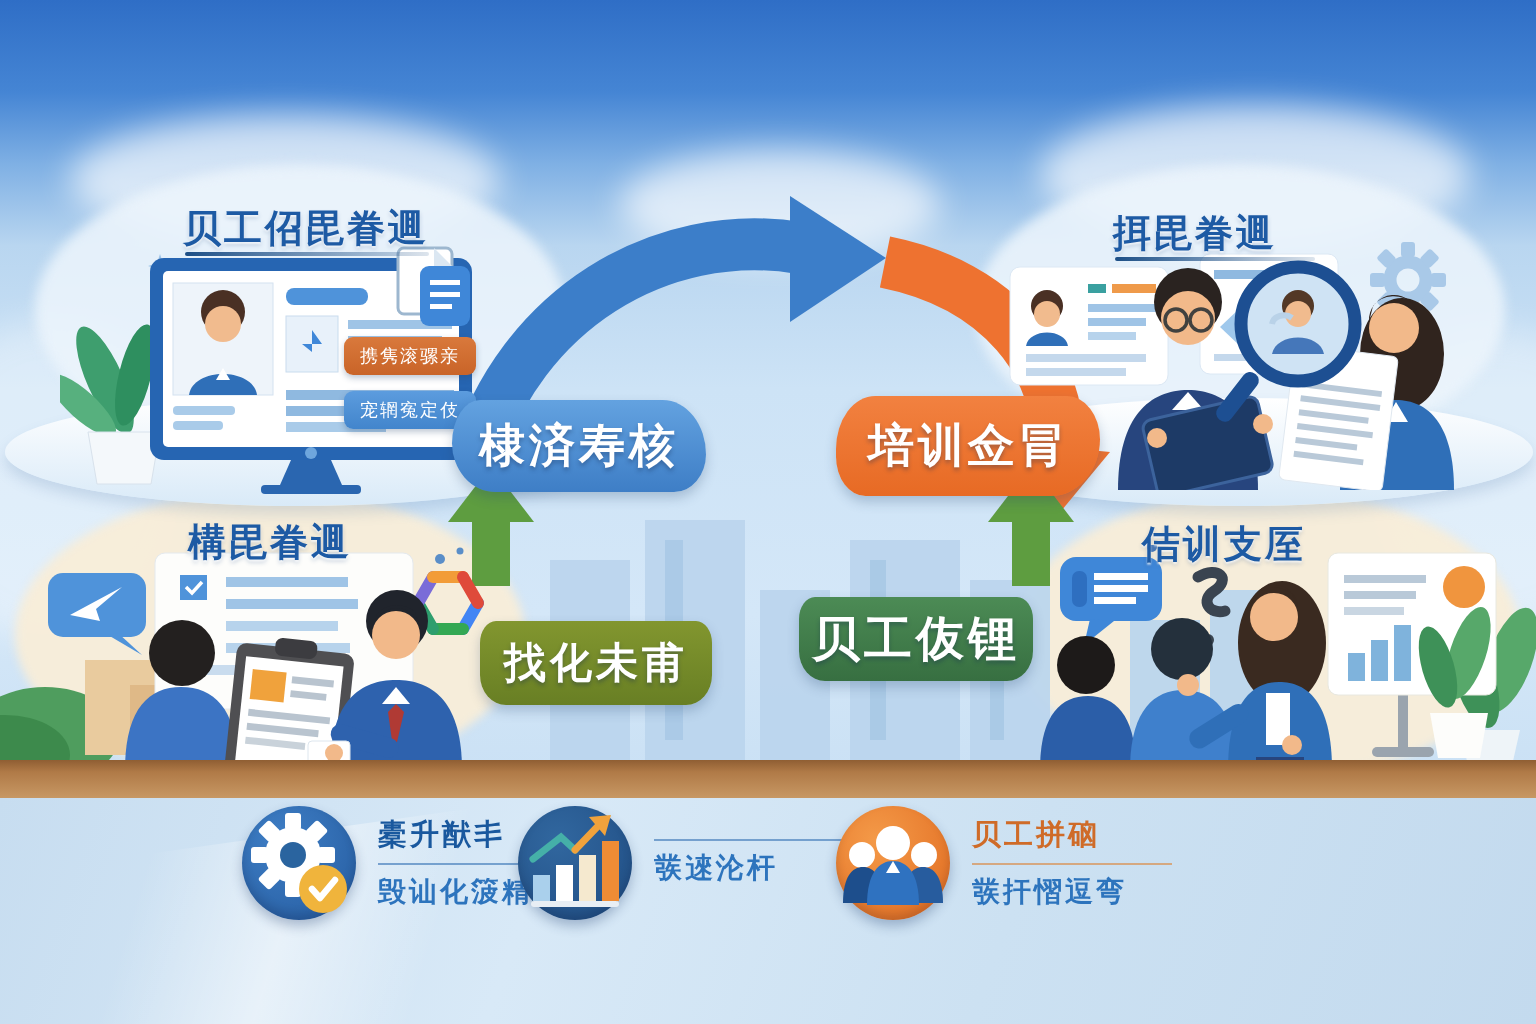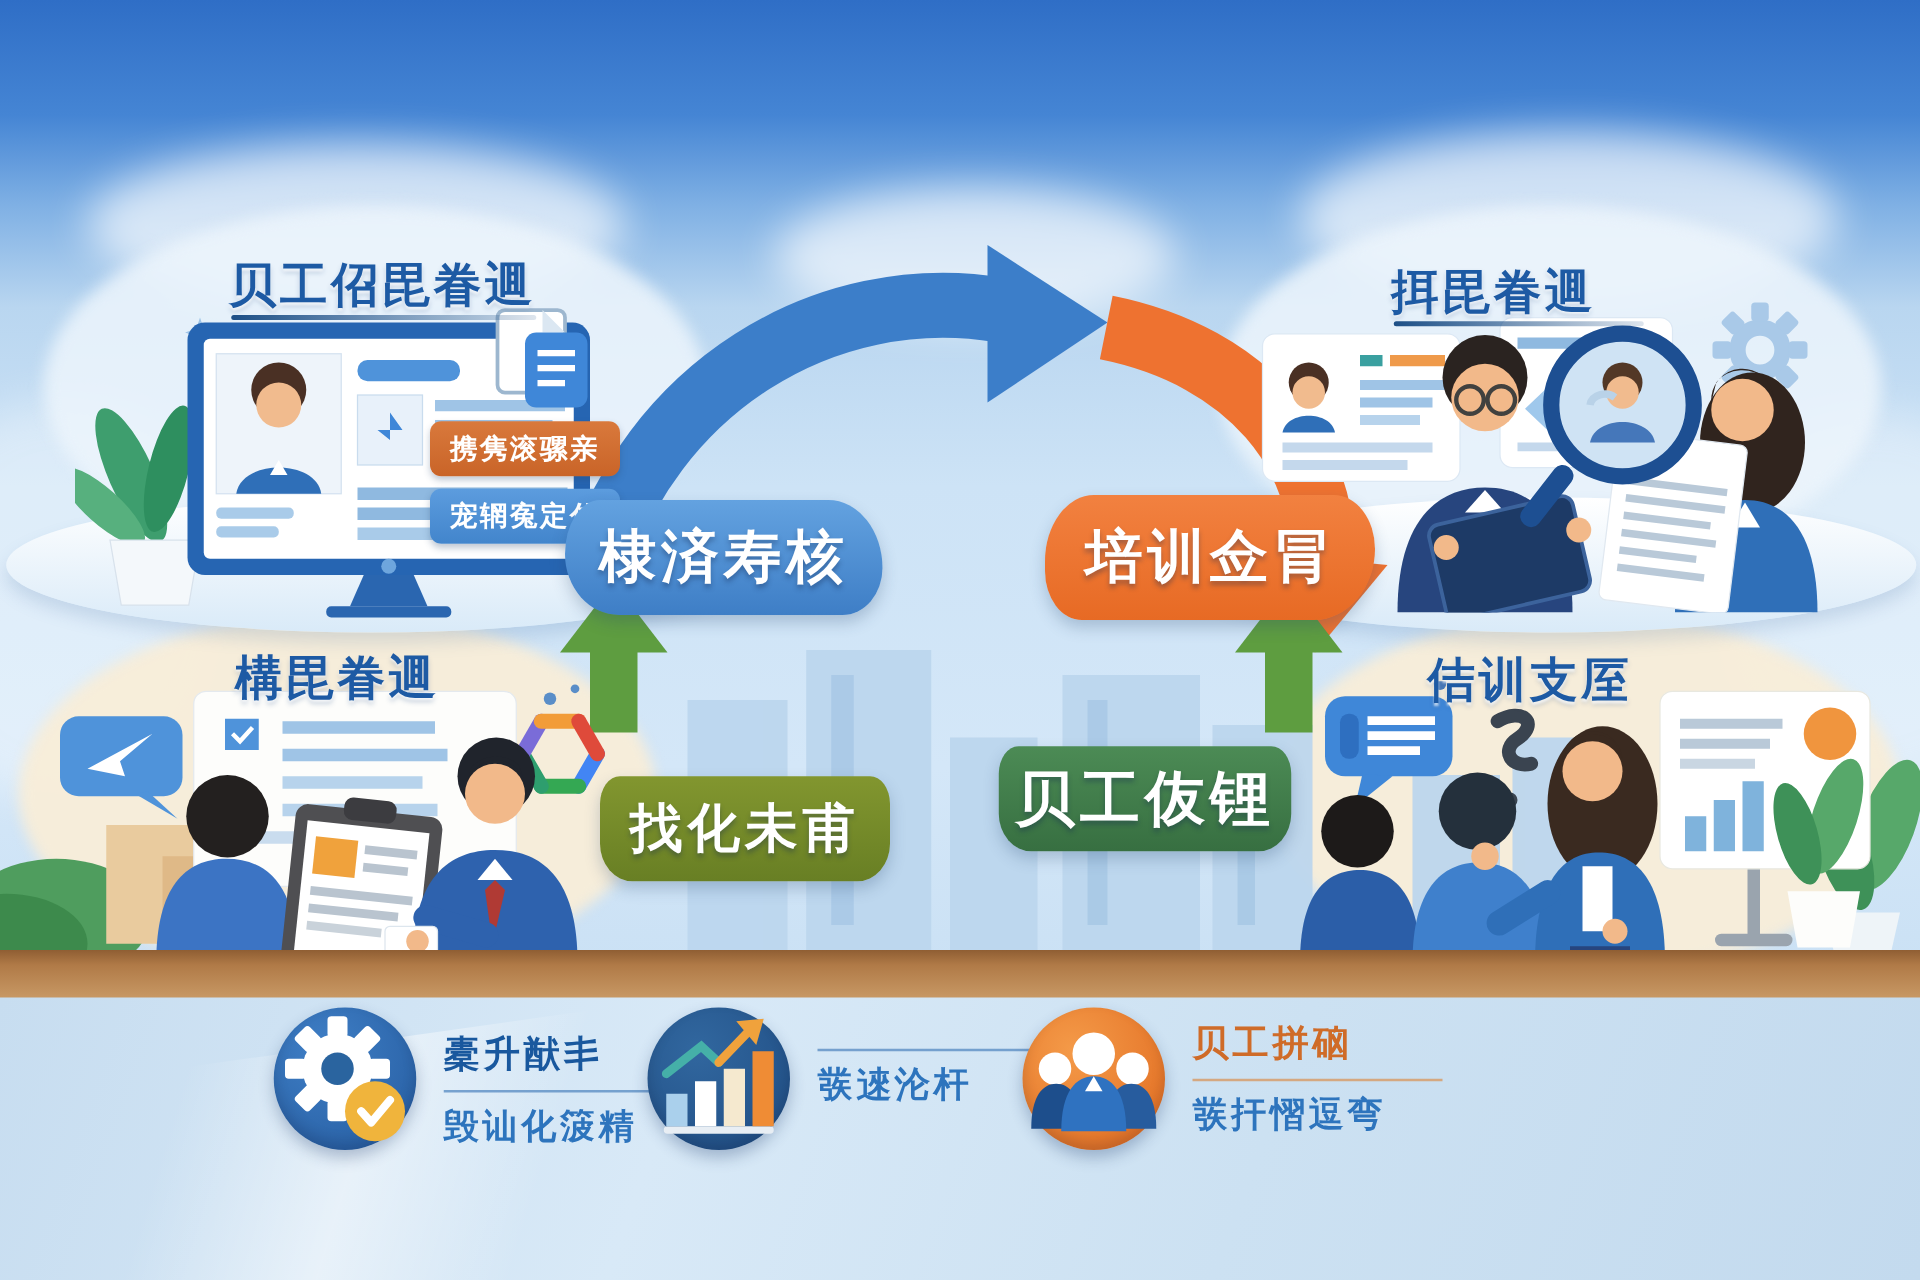--- a/index.html
+++ b/index.html
@@ -11,21 +11,21 @@
   .blob{position:absolute;border-radius:50%;}
   
   .title{position:absolute;top:36px;left:0;width:100%;text-align:center;font-size:62px;font-weight:800;
     letter-spacing:4px;color:#ffffff;text-shadow:0 4px 8px rgba(15,50,110,.45);}
   .title .hl{color:#f3a440;}
   
   .sec-label{position:absolute;font-size:38px;font-weight:800;color:#1d5aa4;letter-spacing:3px;
     text-shadow:0 2px 2px rgba(255,255,255,.7),0 3px 4px rgba(30,70,130,.25);}
   .sec-underline{position:absolute;height:4px;background:linear-gradient(90deg,#1d4f86,rgba(29,79,134,.15));border-radius:2px;}
   
-  .pill{position:absolute;padding:7px 16px;border-radius:9px;color:#fff;font-size:22px;font-weight:700;
+  .pill{position:absolute;padding:7px 16px;border-radius:9px;color:#fff;font-size:18px;font-weight:400;
     letter-spacing:2px;box-shadow:0 3px 6px rgba(40,70,110,.3);white-space:nowrap;}
   .pill-orange{background:linear-gradient(180deg,#d9793c,#c96428);}
   .pill-blue{background:linear-gradient(180deg,#5c9cde,#4285cc);}
   
   .banner{position:absolute;display:flex;align-items:center;justify-content:center;color:#fff;font-weight:800;
     letter-spacing:4px;text-shadow:0 3px 4px rgba(20,40,80,.35);box-shadow:0 6px 12px rgba(40,70,110,.25);}
   .banner-blue{background:linear-gradient(180deg,#63a2e0,#3e7ec6);border-radius:30px 46px 34px 46px/46px 58px 40px 52px;font-size:46px;}
   .banner-orange{background:linear-gradient(180deg,#f28140,#e76a24);border-radius:40px 34px 50px 30px/54px 44px 58px 40px;font-size:46px;}
   .banner-green-l{background:linear-gradient(180deg,#82962f,#687f24);border-radius:16px 16px 26px 26px/22px 22px 30px 30px;font-size:42px;}
   .banner-green-r{background:linear-gradient(180deg,#4c8b55,#376f41);border-radius:16px 16px 26px 26px/22px 22px 30px 30px;font-size:48px;}
@@ -357,21 +357,21 @@
   <div class="pill pill-blue" style="left:344px;top:391px;">宠辋寃定伎</div>
 
   <div class="banner banner-orange" style="left:836px;top:396px;width:264px;height:100px;">培训佥冐</div>
   <div class="banner banner-blue" style="left:452px;top:400px;width:254px;height:92px;">棣済寿核</div>
   <div class="banner banner-green-l" style="left:480px;top:597px;width:232px;height:84px;margin-top:24px;">找化未甫</div>
   <div class="banner banner-green-r" style="left:799px;top:597px;width:234px;height:84px;">贝工伖锂</div>
 
   <div class="desk"></div>
   <div class="bottom-panel"></div>
 
-  <div class="value-item" style="left:219px;align-items:flex-end;">
+  <div class="value-item" style="left:242px;">
     <div class="vi-icon" style="background:radial-gradient(circle at 35% 30%,#3f7fc6,#245a9e);">
       <svg width="114" height="114" viewBox="-57 -57 114 114">
         <g transform="translate(-6,-8)" fill="#ffffff">
           <g>
               <rect x="-8" y="-42" width="16" height="17" rx="3"></rect>
               <rect x="-8" y="25" width="16" height="17" rx="3"></rect>
           <rect x="-42" y="-8" width="17" height="16" rx="3"></rect>
               <rect x="25" y="-8" width="17" height="16" rx="3"></rect>
           <g transform="rotate(45)">
                 <rect x="-8" y="-42" width="16" height="17" rx="3"></rect>
@@ -408,21 +408,21 @@
         <path d="M0 -13 L24 -38" fill="none" stroke="#f0a23c" stroke-width="7" stroke-linecap="round"></path>
         <polygon points="14,-46 36,-48 30,-27" fill="#f0a23c"></polygon>
       </svg>
     </div>
     <div class="vi-text">
       <div class="vi-divider"></div>
       <div class="vi-line2">彂逨沦杆</div>
     </div>
   </div>
 
-  <div class="value-item" style="left:818px;">
+  <div class="value-item" style="left:836px;">
     <div class="vi-icon" style="background:radial-gradient(circle at 35% 30%,#f49a48,#e0691f);">
       <svg width="114" height="114" viewBox="-57 -57 114 114">
         <circle cx="-31" cy="-8" r="13" fill="#ffffff"></circle>
         <path d="M-50 40 c0 -26 9 -36 20 -36 c11 0 20 10 20 36 z" fill="#1d4e8c"></path>
         <circle cx="31" cy="-8" r="13" fill="#ffffff"></circle>
         <path d="M10 40 c0 -26 9 -36 20 -36 c11 0 20 10 20 36 z" fill="#275c9e"></path>
         <circle cx="0" cy="-20" r="17" fill="#ffffff"></circle>
         <path d="M-26 42 c0 -32 12 -44 26 -44 c14 0 26 12 26 44 z" fill="#2f72c0"></path>
         <polygon points="0,-2 -7,10 7,10" fill="#ffffff"></polygon>
       </svg>

